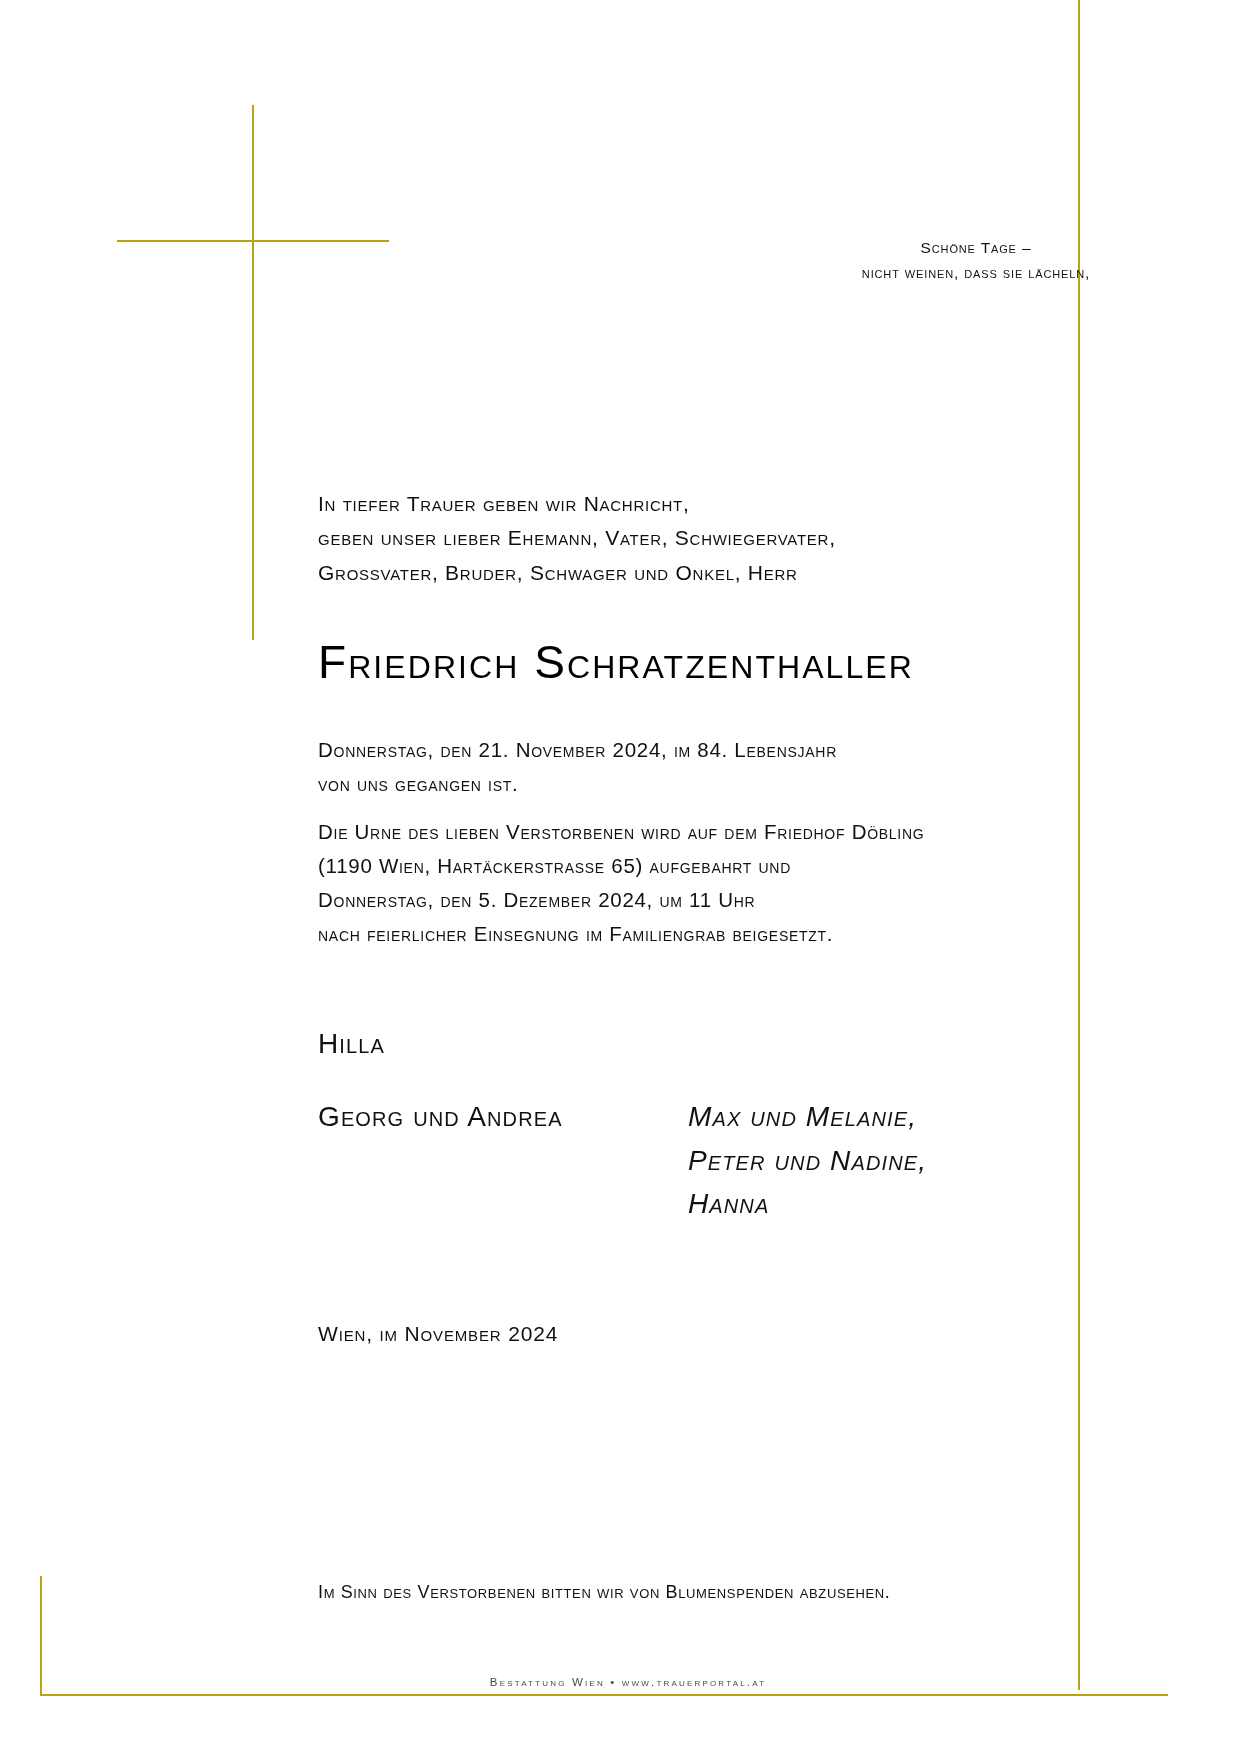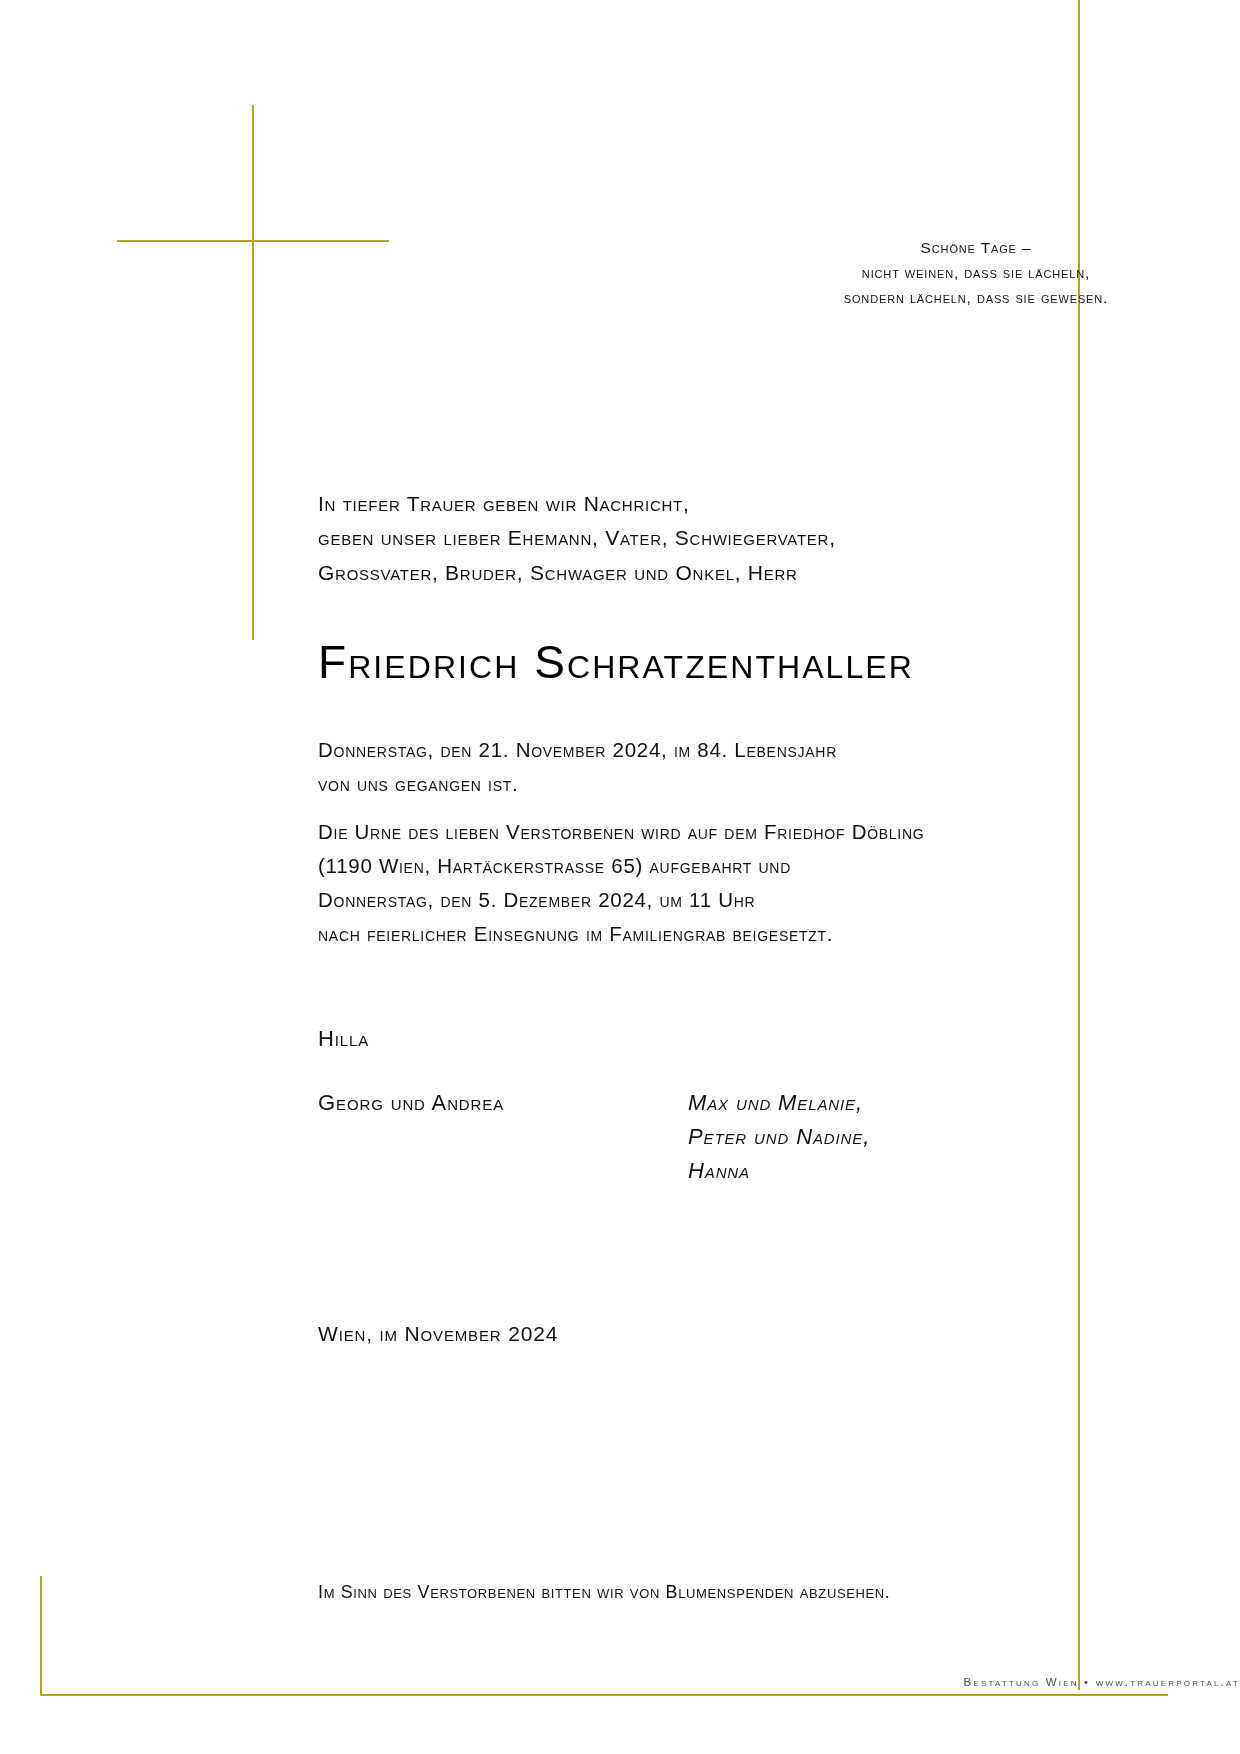--- a/index.html
+++ b/index.html
@@ -123,21 +123,21 @@
     font-variant: small-caps;
     letter-spacing: 0.035em;
   }
   .block-b div { white-space: nowrap; }
 
   .mourners {
     position: absolute;
     left: 318px;
     top: 1022px;
     width: 700px;
-    font-size: 22px;
+    font-size: 28px;
     font-variant: small-caps;
     letter-spacing: 0.04em;
   }
   .mourners .row {
     position: relative;
     line-height: 1.55;
   }
   .mourners .col2 {
     position: absolute;
     left: 370px;
@@ -164,21 +164,21 @@
     font-variant: small-caps;
     letter-spacing: 0.035em;
     white-space: nowrap;
   }
 
   .footer {
     position: absolute;
     left: 0;
     right: 0;
     top: 1676px;
-    text-align: right;
+    text-align: center;
     font-size: 11.5px;
     font-variant: small-caps;
     letter-spacing: 0.19em;
     color: #4a4a46;
     padding-left: 16px;
   }
 </style>
 </head>
 <body>
 
@@ -187,21 +187,20 @@
   <div class="frame-right"></div>
   <div class="frame-bottom"></div>
   <div class="frame-left"></div>
 
   <div class="cross-v"></div>
   <div class="cross-h"></div>
 
   <div class="verse">
     <div>Schöne Tage –</div>
     <div>nicht weinen, dass sie lächeln,</div>
-    <div>sondern lächeln, dass sie gewesen.</div>
   </div>
 
   <div class="intro">
     <div>In tiefer Trauer geben wir Nachricht,</div>
     <div>geben unser lieber Ehemann, Vater, Schwiegervater,</div>
     <div>Grossvater, Bruder, Schwager und Onkel, Herr</div>
   </div>
 
   <div class="name">Friedrich Schratzenthaller</div>
 

